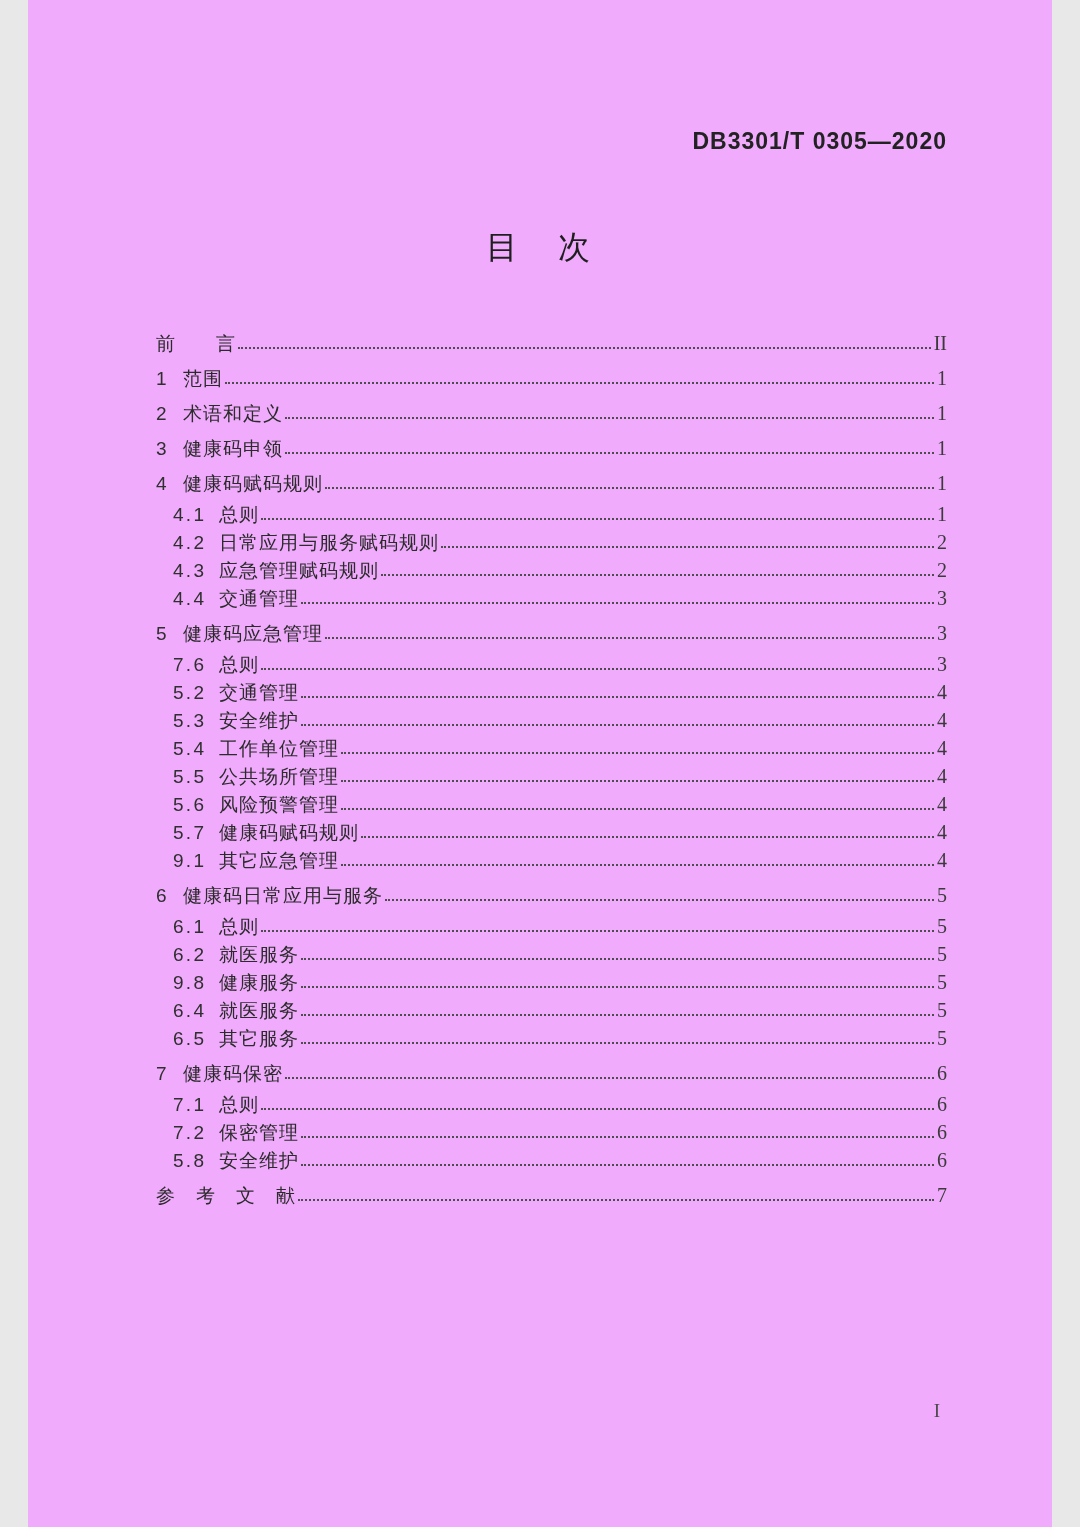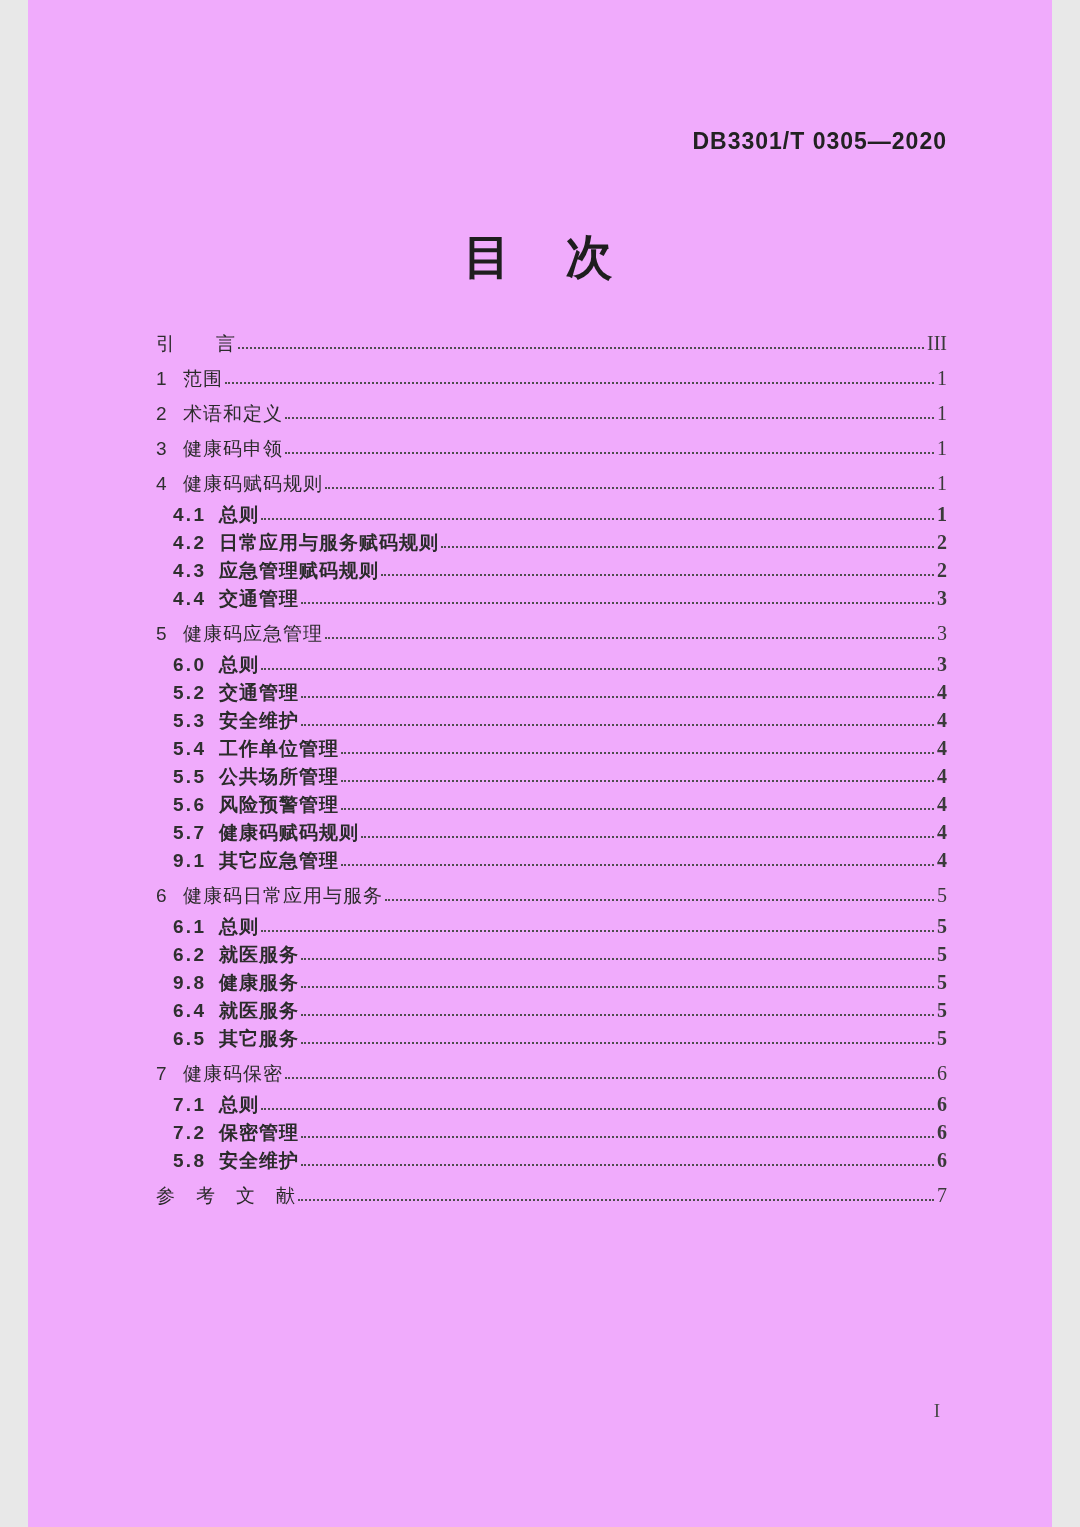--- a/index.html
+++ b/index.html
@@ -26,22 +26,22 @@
     font-size: 23px;
     letter-spacing: 1px;
     color: #222;
   }
   .page-title {
     position: absolute;
     top: 226px;
     left: 0;
     right: 0;
     text-align: center;
-    font-size: 47px;
-    font-weight: bold;
+    font-size: 32px;
+    font-weight: normal;
     color: #1e1e1e;
     letter-spacing: 4px;
   }
   .toc {
     position: absolute;
     top: 318px;
     left: 128px;
     right: 105px;
   }
   .toc-row {
@@ -50,21 +50,20 @@
     font-size: 19px;
     line-height: 1;
   }
   .toc-row.lv1 {
     height: 30px;
     margin: 5px 0 3px 0;
   }
   .toc-row.lv2 {
     height: 28px;
     padding-left: 17px;
-    font-weight: bold;
   }
   .entry-num {
     font-family: "Liberation Sans", "DejaVu Sans", sans-serif;
     color: #2f2f2f;
     letter-spacing: 0.12em;
     flex: 0 0 auto;
   }
   .lv1 .entry-num { width: 27px; }
   .lv2 .entry-num { width: 46px; }
   .entry-label {
@@ -100,23 +99,23 @@
 
 <div class="page">
 
   <div class="doc-number">DB3301/T 0305—2020</div>
 
   <div class="page-title">目　次</div>
 
   <div class="toc" id="toc">
       <div class="toc-row lv1">
 
-    <span class="entry-label">引　　言</span>
-    <span class="dot-leader"></span>
-    <span class="entry-page">III</span>
+    <span class="entry-label">前　　言</span>
+    <span class="dot-leader"></span>
+    <span class="entry-page">II</span>
   </div>
       <div class="toc-row lv1">
     <span class="entry-num">1</span>
     <span class="entry-label">范围</span>
     <span class="dot-leader"></span>
     <span class="entry-page">1</span>
   </div>
       <div class="toc-row lv1">
     <span class="entry-num">2</span>
     <span class="entry-label">术语和定义</span>
@@ -159,21 +158,21 @@
     <span class="dot-leader"></span>
     <span class="entry-page">3</span>
   </div>
       <div class="toc-row lv1">
     <span class="entry-num">5</span>
     <span class="entry-label">健康码应急管理</span>
     <span class="dot-leader"></span>
     <span class="entry-page">3</span>
   </div>
       <div class="toc-row lv2">
-    <span class="entry-num">6.0</span>
+    <span class="entry-num">7.6</span>
     <span class="entry-label">总则</span>
     <span class="dot-leader"></span>
     <span class="entry-page">3</span>
   </div>
       <div class="toc-row lv2">
     <span class="entry-num">5.2</span>
     <span class="entry-label">交通管理</span>
     <span class="dot-leader"></span>
     <span class="entry-page">4</span>
   </div>

